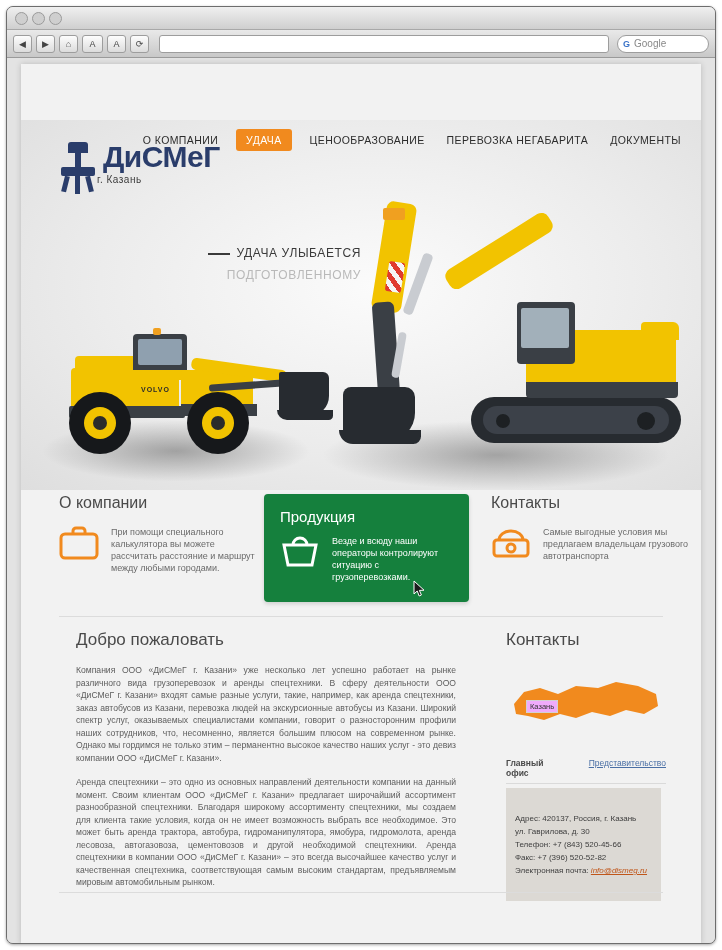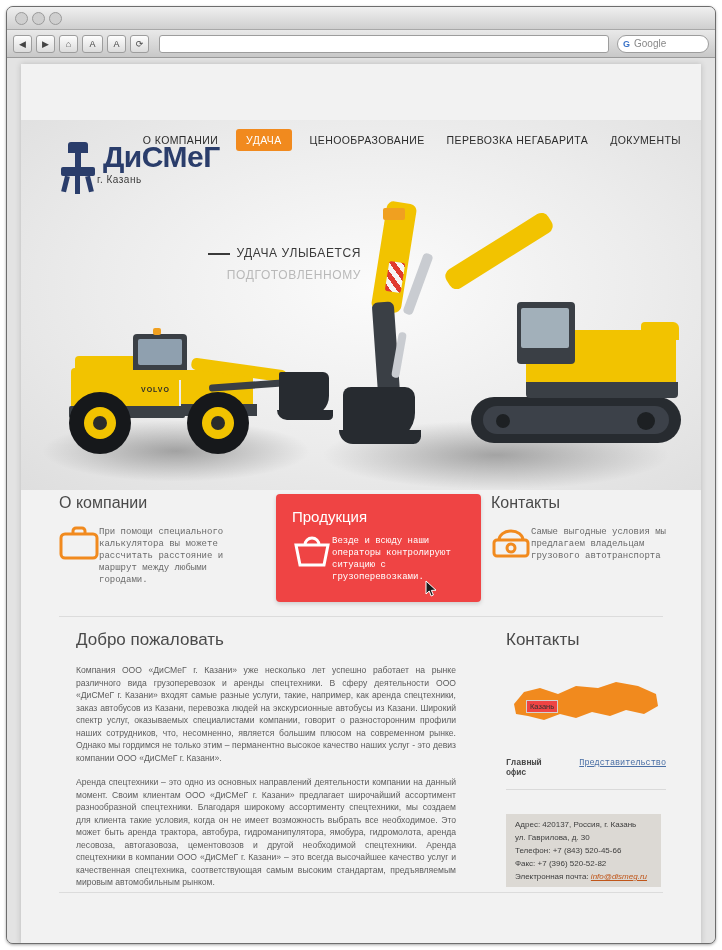--- a/index.html
+++ b/index.html
@@ -213,40 +213,39 @@
   .promo {
     position: absolute;
     top: 0;
     width: 200px;
     height: 108px;
   }
   .promo.c1 { left: 38px; }
   .promo.c2 {
     left: 243px;
     width: 205px;
-    background: #ef4444;
+    background: #15803d;
     border-radius: 4px;
     padding: 14px 16px;
     box-sizing: border-box;
     color: #ffffff;
     box-shadow: 0 2px 4px rgba(0,0,0,0.15);
-    margin-left: 12px;
   }
   .promo.c3 { left: 470px; }
   .promo h3 {
     margin: 0 0 14px 0;
     font-weight: normal;
     font-size: 16px;
     color: #4a4a4a;
   }
   .promo.c2 h3 { color: #ffffff; font-size: 15px; margin-bottom: 10px; }
   .promo-body {
     display: flex;
+    gap: 12px;
     align-items: flex-start;
-    font-family: Liberation Mono, monospace;
   }
   .promo-txt {
     font-size: 9px;
     line-height: 12px;
     color: #6a6a6a;
   }
   .promo.c2 .promo-txt { color: #ffffff; }
   .promo-icon { flex: 0 0 auto; }
   .cursor {
     position: absolute;
@@ -293,42 +292,41 @@
   .map-wrap {
     position: relative;
     width: 160px;
     height: 80px;
     margin-top: 6px;
   }
   .map-label {
     position: absolute;
     left: 20px;
     top: 36px;
-    background: #ef4444;
+    background: #f0abfc;
     border: 1px solid #d2d2d2;
     font-size: 7.5px;
     color: #333;
     padding: 1px 3px;
   }
   .office-tabs {
     display: flex;
-    gap: 14px;
+    gap: 24px;
     font-size: 8.5px;
     margin-top: 14px;
     color: #4a4a4a;
     border-bottom: 1px solid #dadada;
-    padding-bottom: 11px;
-    font-family: Liberation Mono, monospace;
+    padding-bottom: 5px;
   }
   .office-tabs .tab-active { font-weight: bold; }
   .office-tabs .tab-link { color: #4a6fa5; text-decoration: underline; }
   .contact-box {
-    margin-top: 24px;
+    margin-top: 4px;
     background: #dcd9d4;
-    padding: 4px 9px;
+    padding: 24px 9px;
     font-size: 8px;
     line-height: 13px;
     color: #3d3d3d;
     width: 155px;
     box-sizing: border-box;
   }
   .contact-box a { color: #c0561a; font-style: italic; }
   
   .footer {
     position: absolute;

